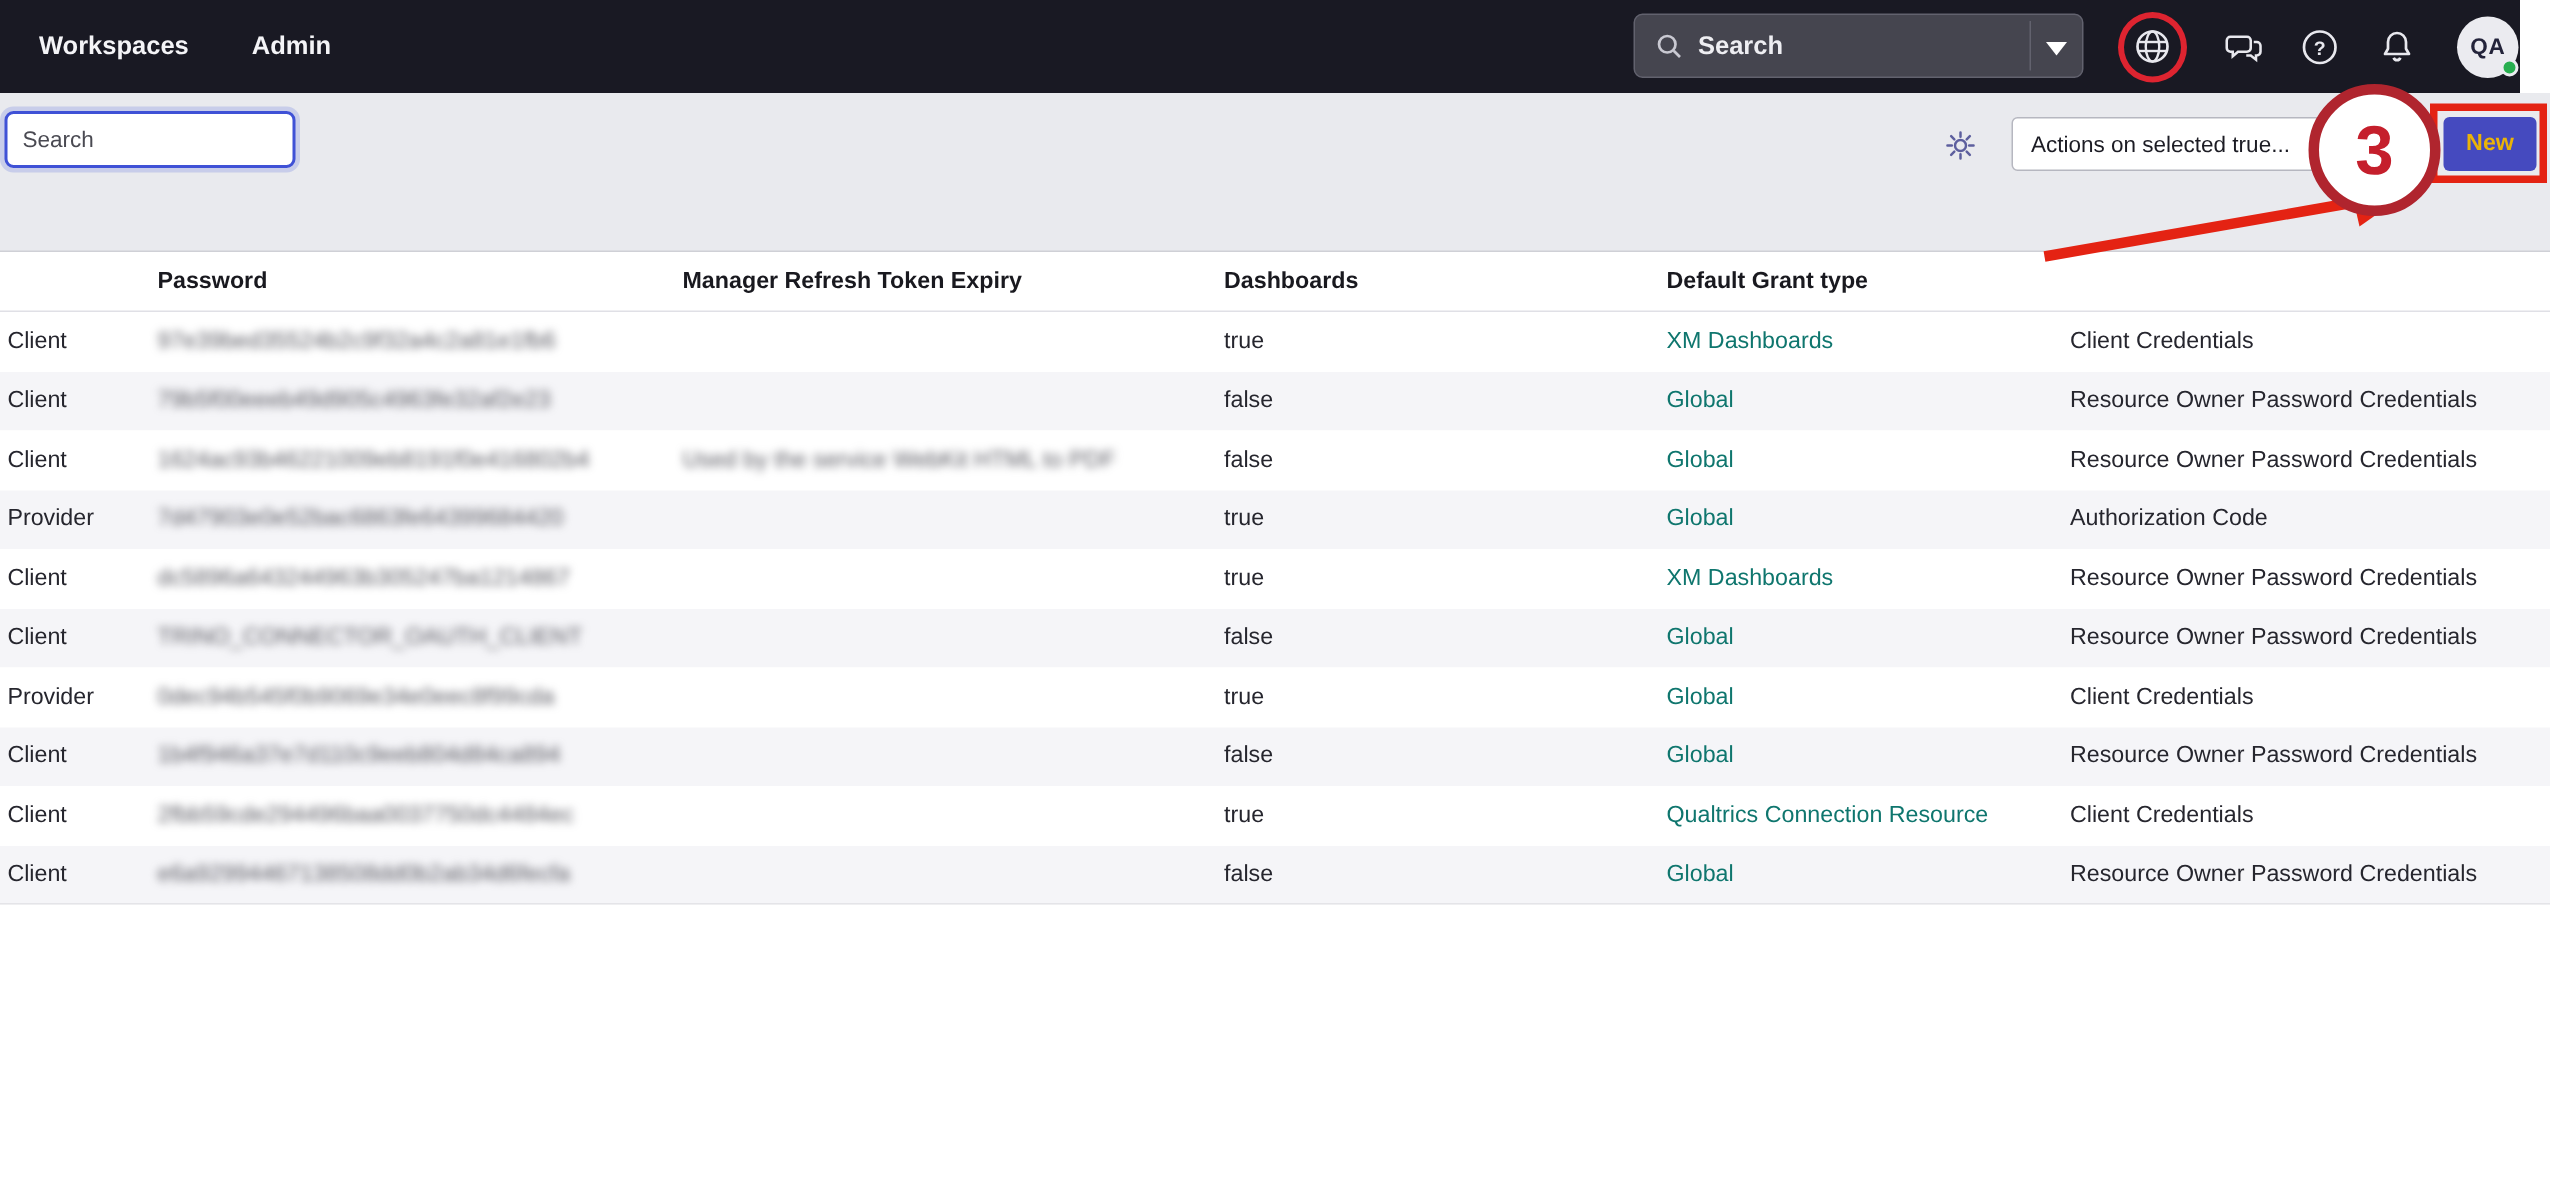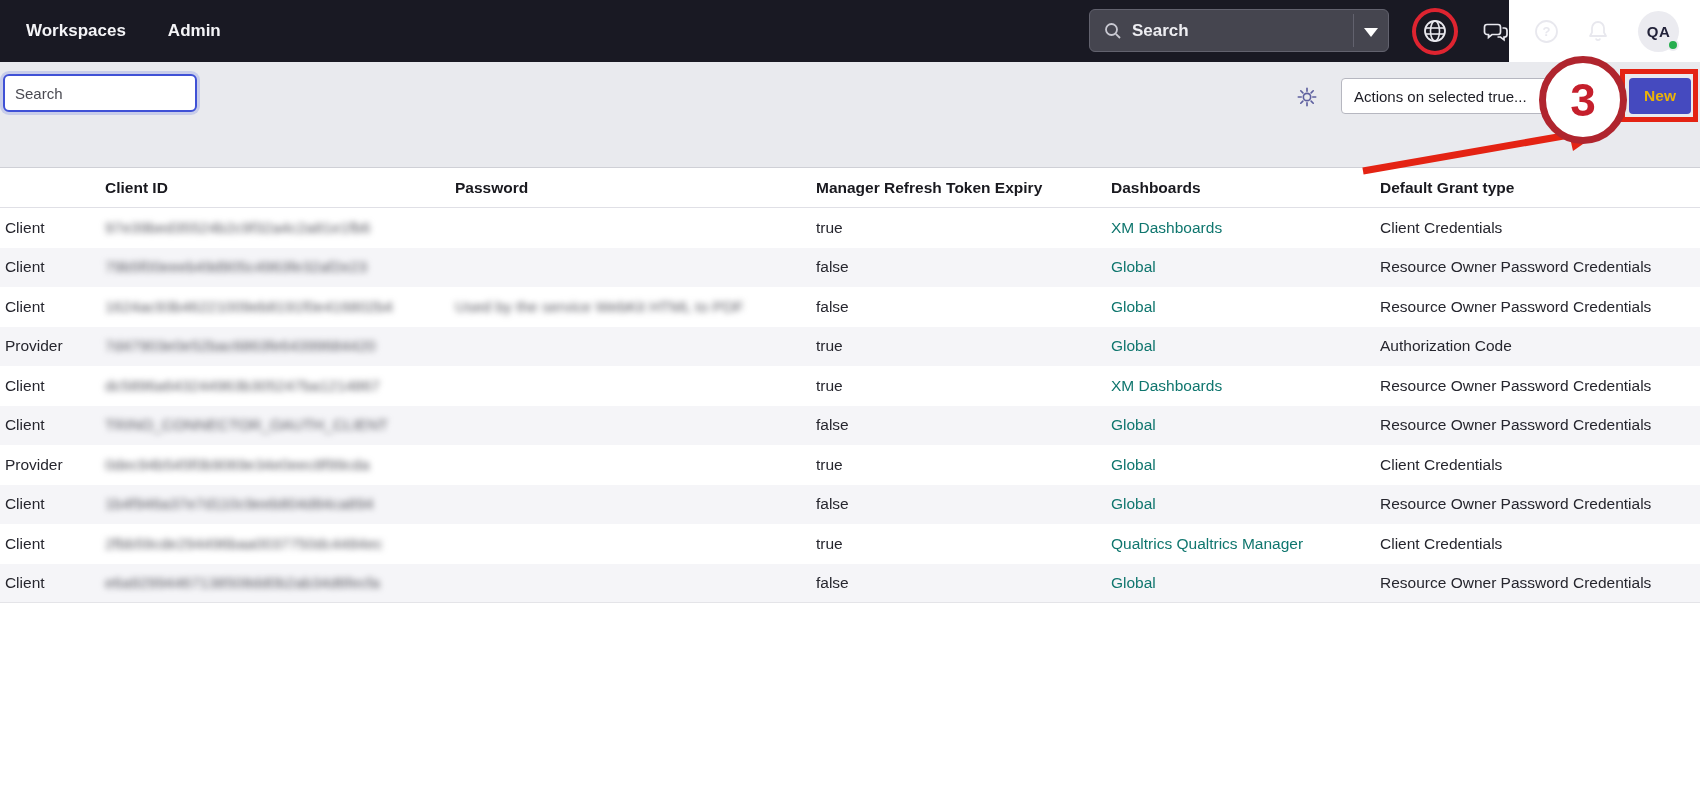--- a/index.html
+++ b/index.html
@@ -1,21 +1,21 @@
 <!DOCTYPE html>
 <html><head>
 <meta charset="utf-8">
 <style>
   * { margin:0; padding:0; box-sizing:border-box; }
   html,body { width:1700px; height:792px; overflow:hidden; background:#ffffff;
               font-family:"Liberation Sans", sans-serif; }
   #page { position:relative; width:1700px; height:792px; background:#ffffff; }
 
   
-  .navbar { position:absolute; left:0; top:0; width:1509px; height:62px;
+  .navbar { position:absolute; left:0; top:0; width:1680px; height:62px;
             background:#191923; display:flex; align-items:center; }
   .nav-item { color:#f4f4f7; font-size:17px; font-weight:700; cursor:pointer; }
   .nav-item.workspaces { margin-left:26px; }
   .nav-item.admin { margin-left:42px; }
   .context-pill { position:absolute; left:447px; top:10px; width:286px; height:42px;
                   border:2px solid #565664; border-radius:21px; display:flex;
                   align-items:center; justify-content:center; gap:9px; cursor:pointer; }
   .context-pill .pill-label { color:#ffffff; font-size:17px; font-weight:700; }
   .star { color:#d9a93e; font-size:20px; line-height:1; }
 
@@ -152,21 +152,20 @@
         <path d="M12 2.5v3.2M12 18.3v3.2M2.5 12h3.2M18.3 12h3.2M5.2 5.2l2.3 2.3M16.5 16.5l2.3 2.3M18.8 5.2l-2.3 2.3M7.5 16.5l-2.3 2.3" stroke="#5d5f9e" stroke-width="1.8" stroke-linecap="round"></path>
       </svg>
     </div>
     <button class="actions-select">Actions on selected true...</button>
     <button class="new-btn">New</button>
   </div>
 
   <div class="tbl">
     <div class="tbl-grid tbl-header">
       <div class="hcell"></div>
-      <div class="hcell">Client ID</div>
       <div class="hcell">Password</div>
       <div class="hcell">Manager Refresh Token Expiry</div>
       <div class="hcell">Dashboards</div>
       <div class="hcell">Default Grant type</div>
     </div>
     <div id="rows">
         <div class="tbl-grid tbl-row">
           <div class="cell cell-type"><span>n Client</span></div>
           <div class="cell blurred">97e39bed35524b2c9f32a4c2a81e1fb6</div>
           <div class="cell"></div>
@@ -228,21 +227,21 @@
           <div class="cell"></div>
           <div class="cell">false</div>
           <div class="cell"><a class="app-link">Global</a></div>
           <div class="cell">Resource Owner Password Credentials</div>
         </div>
         <div class="tbl-grid tbl-row">
           <div class="cell cell-type"><span>n Client</span></div>
           <div class="cell blurred">2fbb59cde294496baa0037750dc4484ec</div>
           <div class="cell"></div>
           <div class="cell">true</div>
-          <div class="cell"><a class="app-link">Qualtrics Qualtrics Manager</a></div>
+          <div class="cell"><a class="app-link">Qualtrics Connection Resource</a></div>
           <div class="cell">Client Credentials</div>
         </div>
         <div class="tbl-grid tbl-row">
           <div class="cell cell-type"><span>n Client</span></div>
           <div class="cell blurred">e6a92994467138508dd0b2ab34d6fecfa</div>
           <div class="cell"></div>
           <div class="cell">false</div>
           <div class="cell"><a class="app-link">Global</a></div>
           <div class="cell">Resource Owner Password Credentials</div>
         </div>

